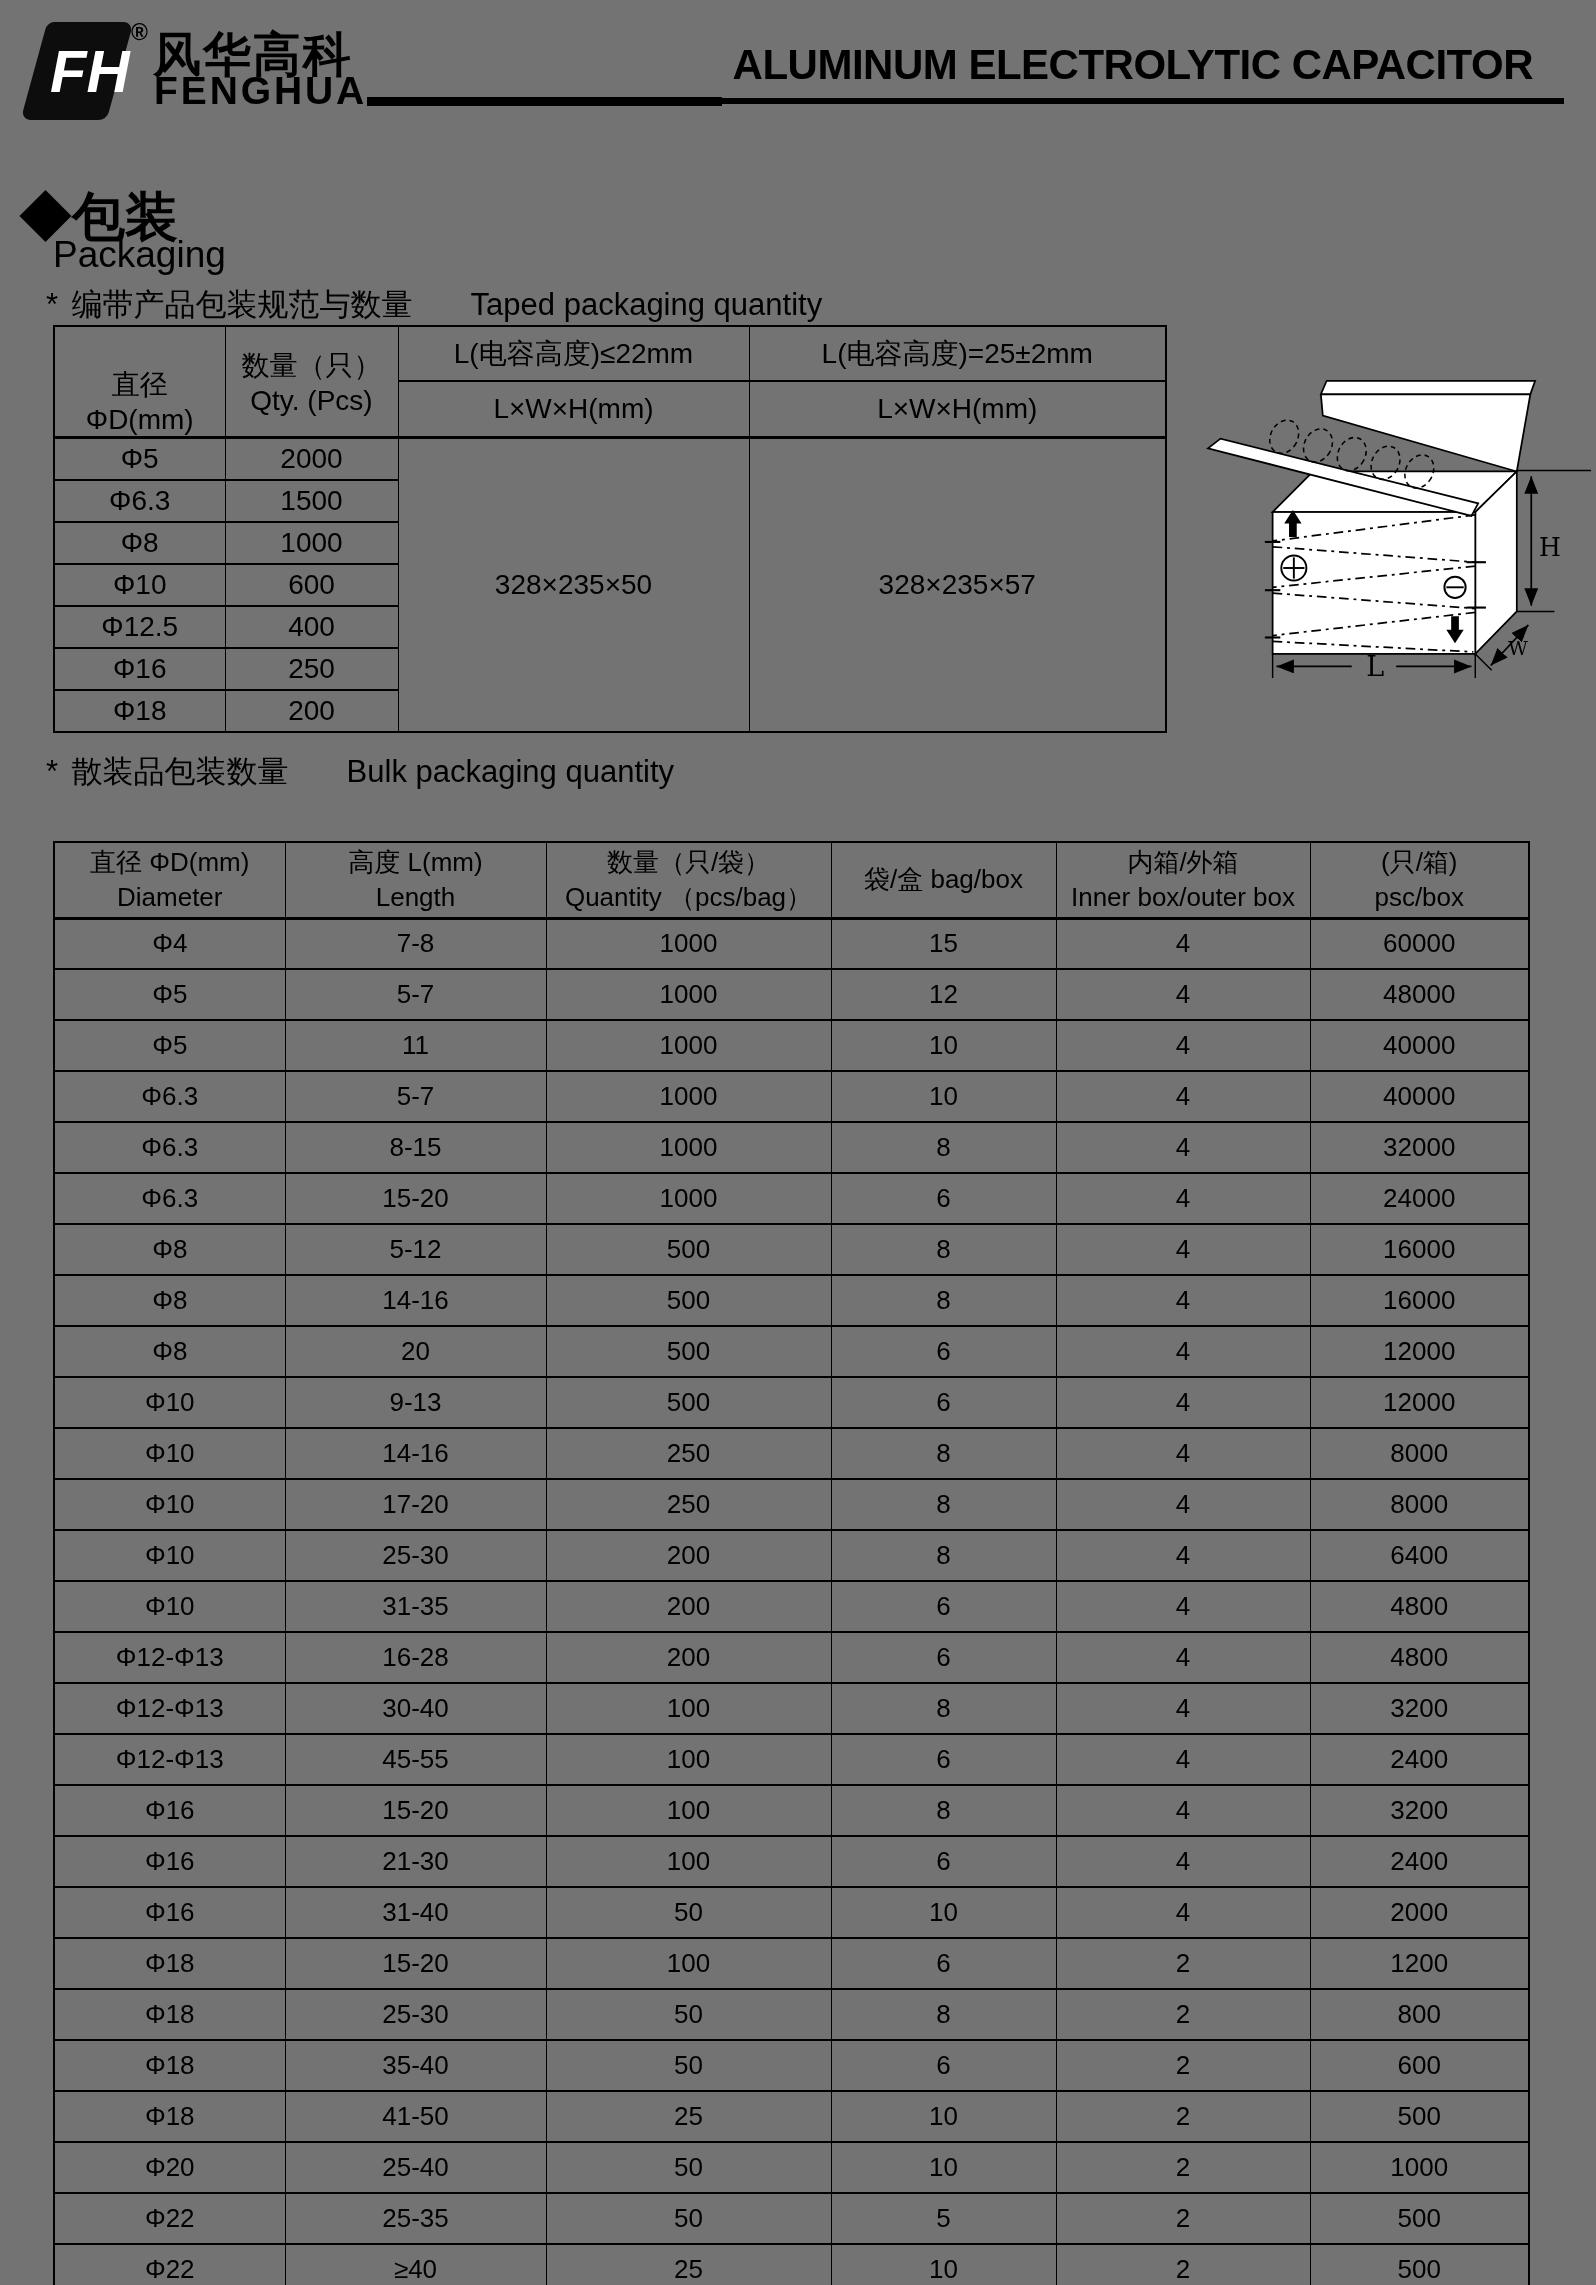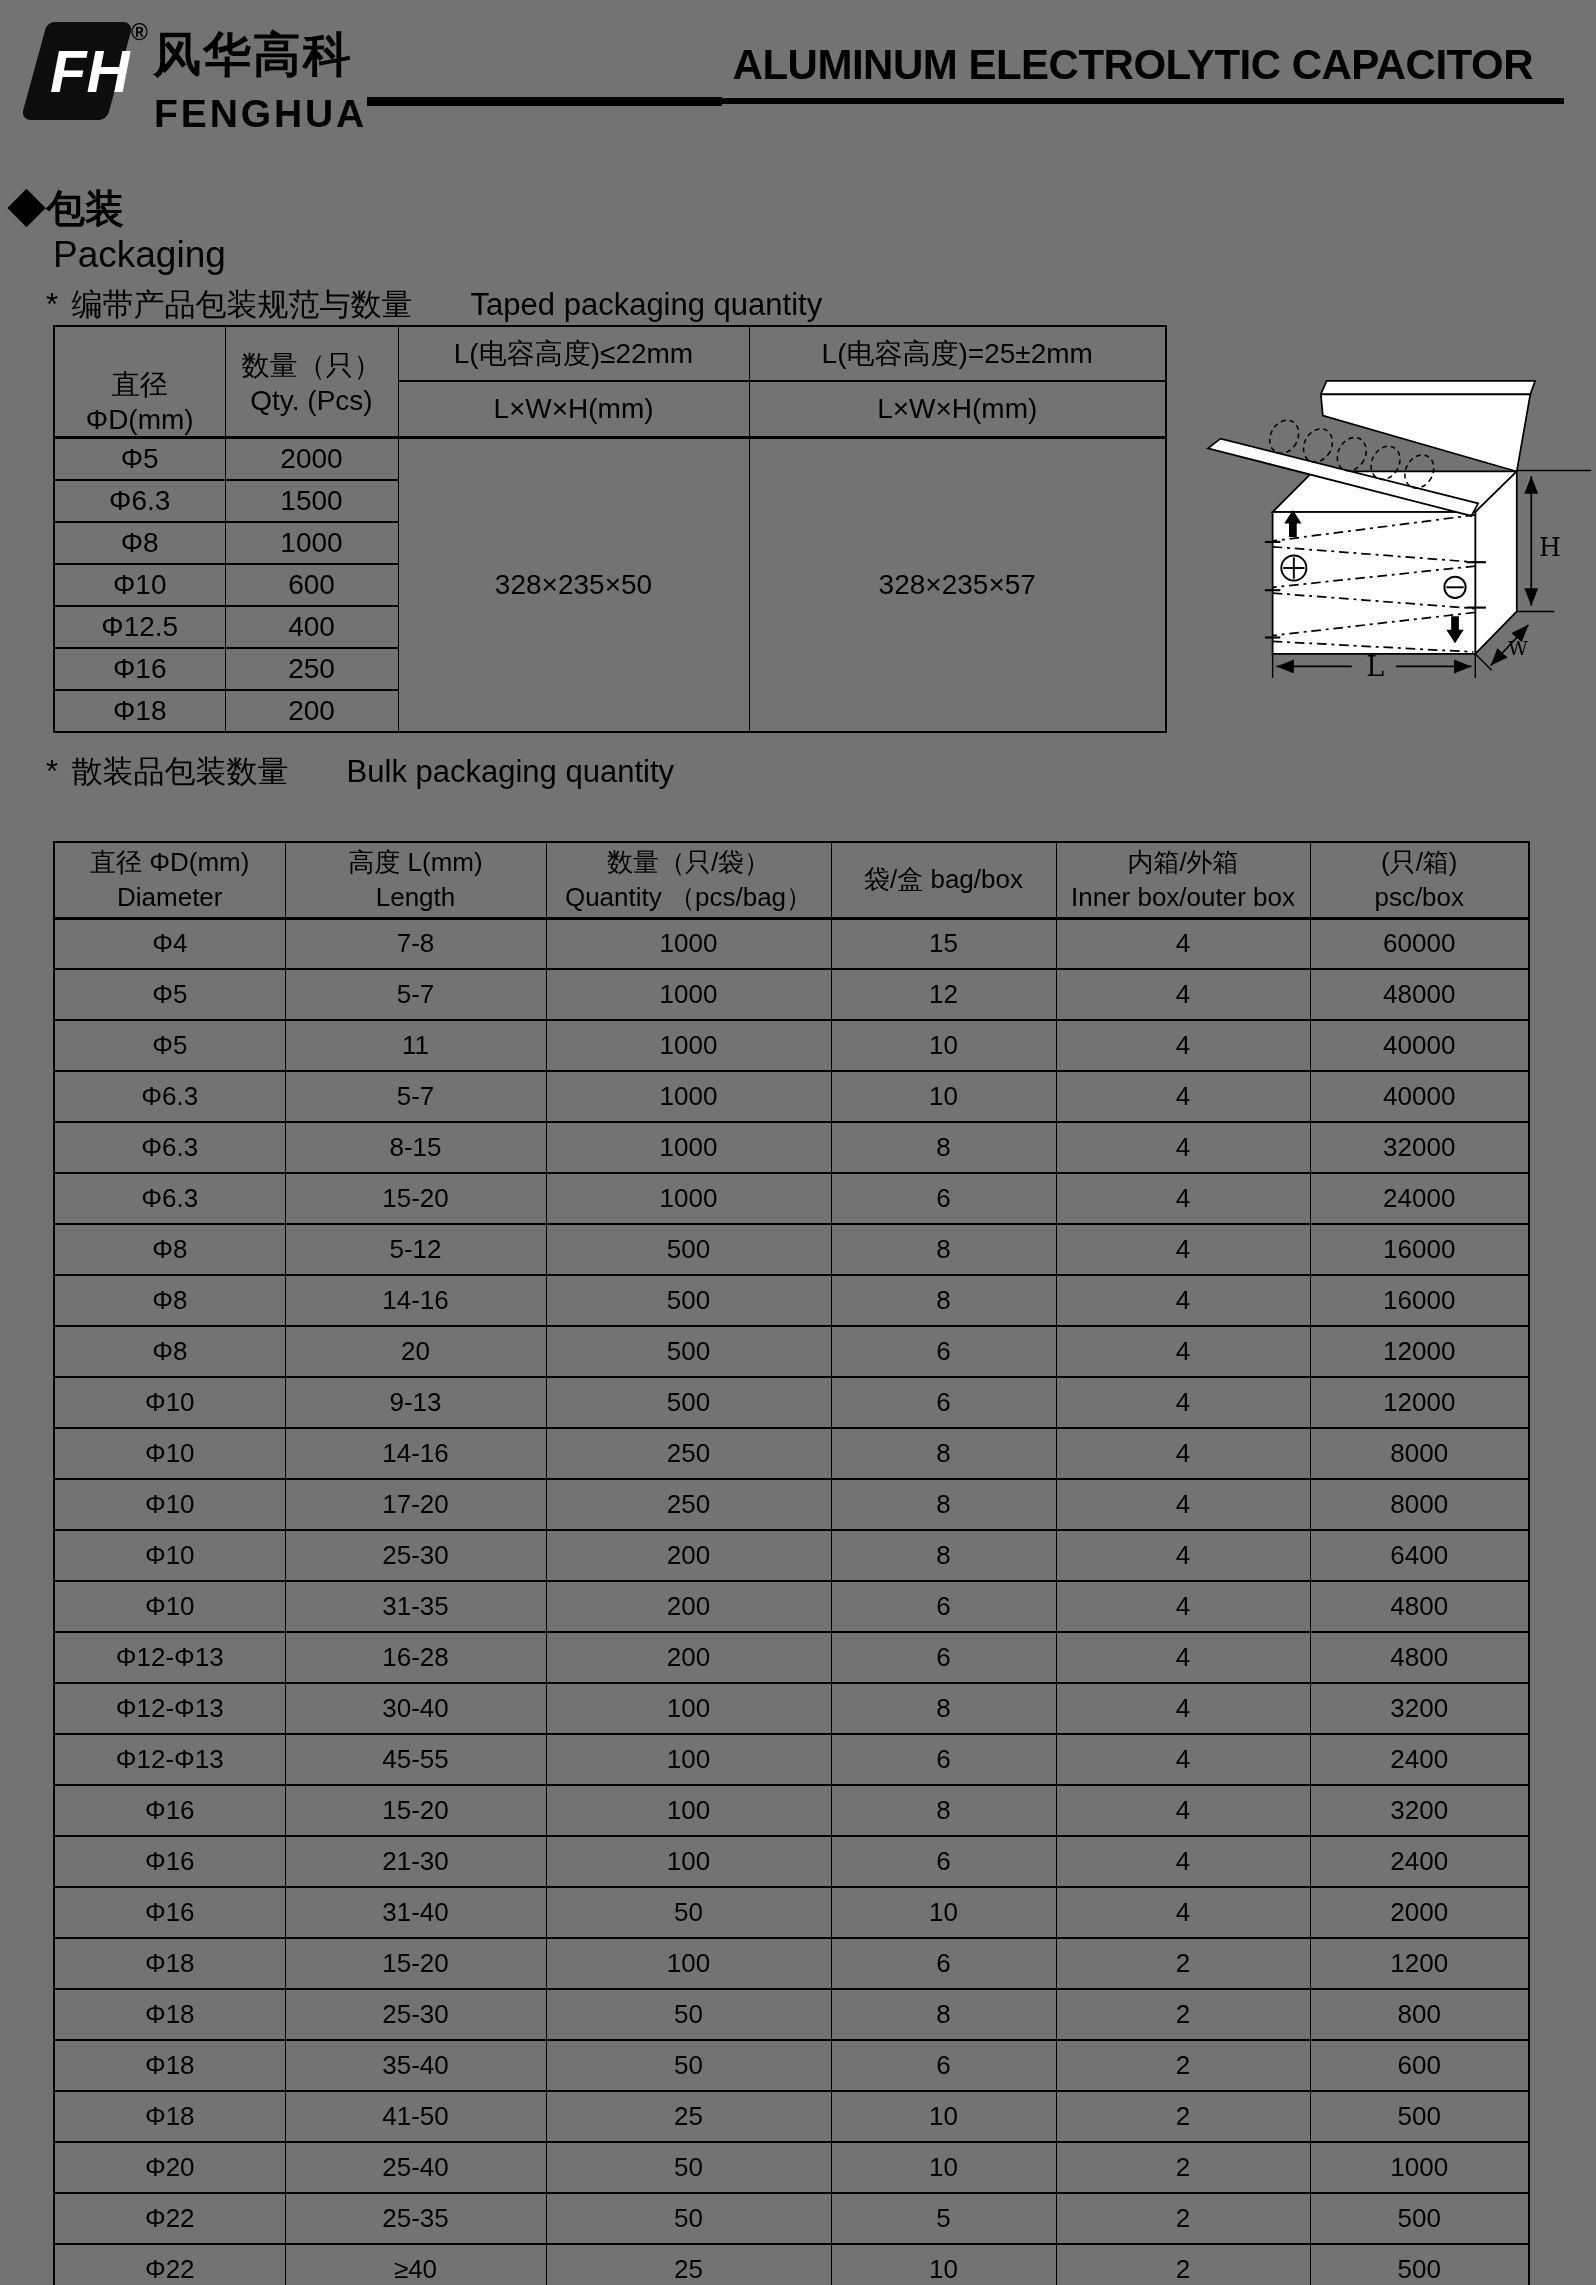--- a/index.html
+++ b/index.html
@@ -3,27 +3,27 @@
 <meta charset="utf-8">
 <style>
   html,body{margin:0;padding:0;background:#fff;}
   #page{position:relative;width:1597px;height:2285px;background:#737373;
         font-family:"Liberation Sans",sans-serif;color:#000;overflow:hidden;}
 
   
   #logo-mark{position:absolute;left:21px;top:19.3px;}
   #reg-mark{position:absolute;left:131px;top:19.3px;font-size:23px;font-weight:bold;}
   #logo-zh{position:absolute;left:153px;top:23px;font-size:48px;font-weight:bold;letter-spacing:1.9px;}
-  #logo-en{position:absolute;left:154px;top:92px;font-size:39px;font-weight:bold;letter-spacing:2.9px;}
+  #logo-en{position:absolute;left:154px;top:69px;font-size:39px;font-weight:bold;letter-spacing:2.9px;}
   #doc-title{position:absolute;right:64px;top:41px;font-size:42px;font-weight:bold;letter-spacing:-0.5px;}
   .hline1{position:absolute;left:367px;top:97px;width:355px;height:8.7px;background:#000;}
   .hline2{position:absolute;left:719px;top:98px;width:845px;height:5.8px;background:#000;}
 
   
-  #sec-zh{position:absolute;left:7px;top:182px;font-size:39px;font-weight:600;}
+  #sec-zh{position:absolute;left:19px;top:182px;font-size:53px;font-weight:600;}
   #sec-en{position:absolute;left:53px;top:234px;font-size:37px;font-weight:400;}
   .starline{position:absolute;left:46px;font-size:31px;font-weight:500;white-space:nowrap;}
   #taped-line{top:284px;}
   #bulk-line{top:751px;}
   .starline .star{margin-right:13.5px;}
   .starline .en{margin-left:58px;font-weight:400;}
 
   
   table{border-collapse:collapse;table-layout:fixed;}
   td{text-align:center;vertical-align:middle;padding:0;

